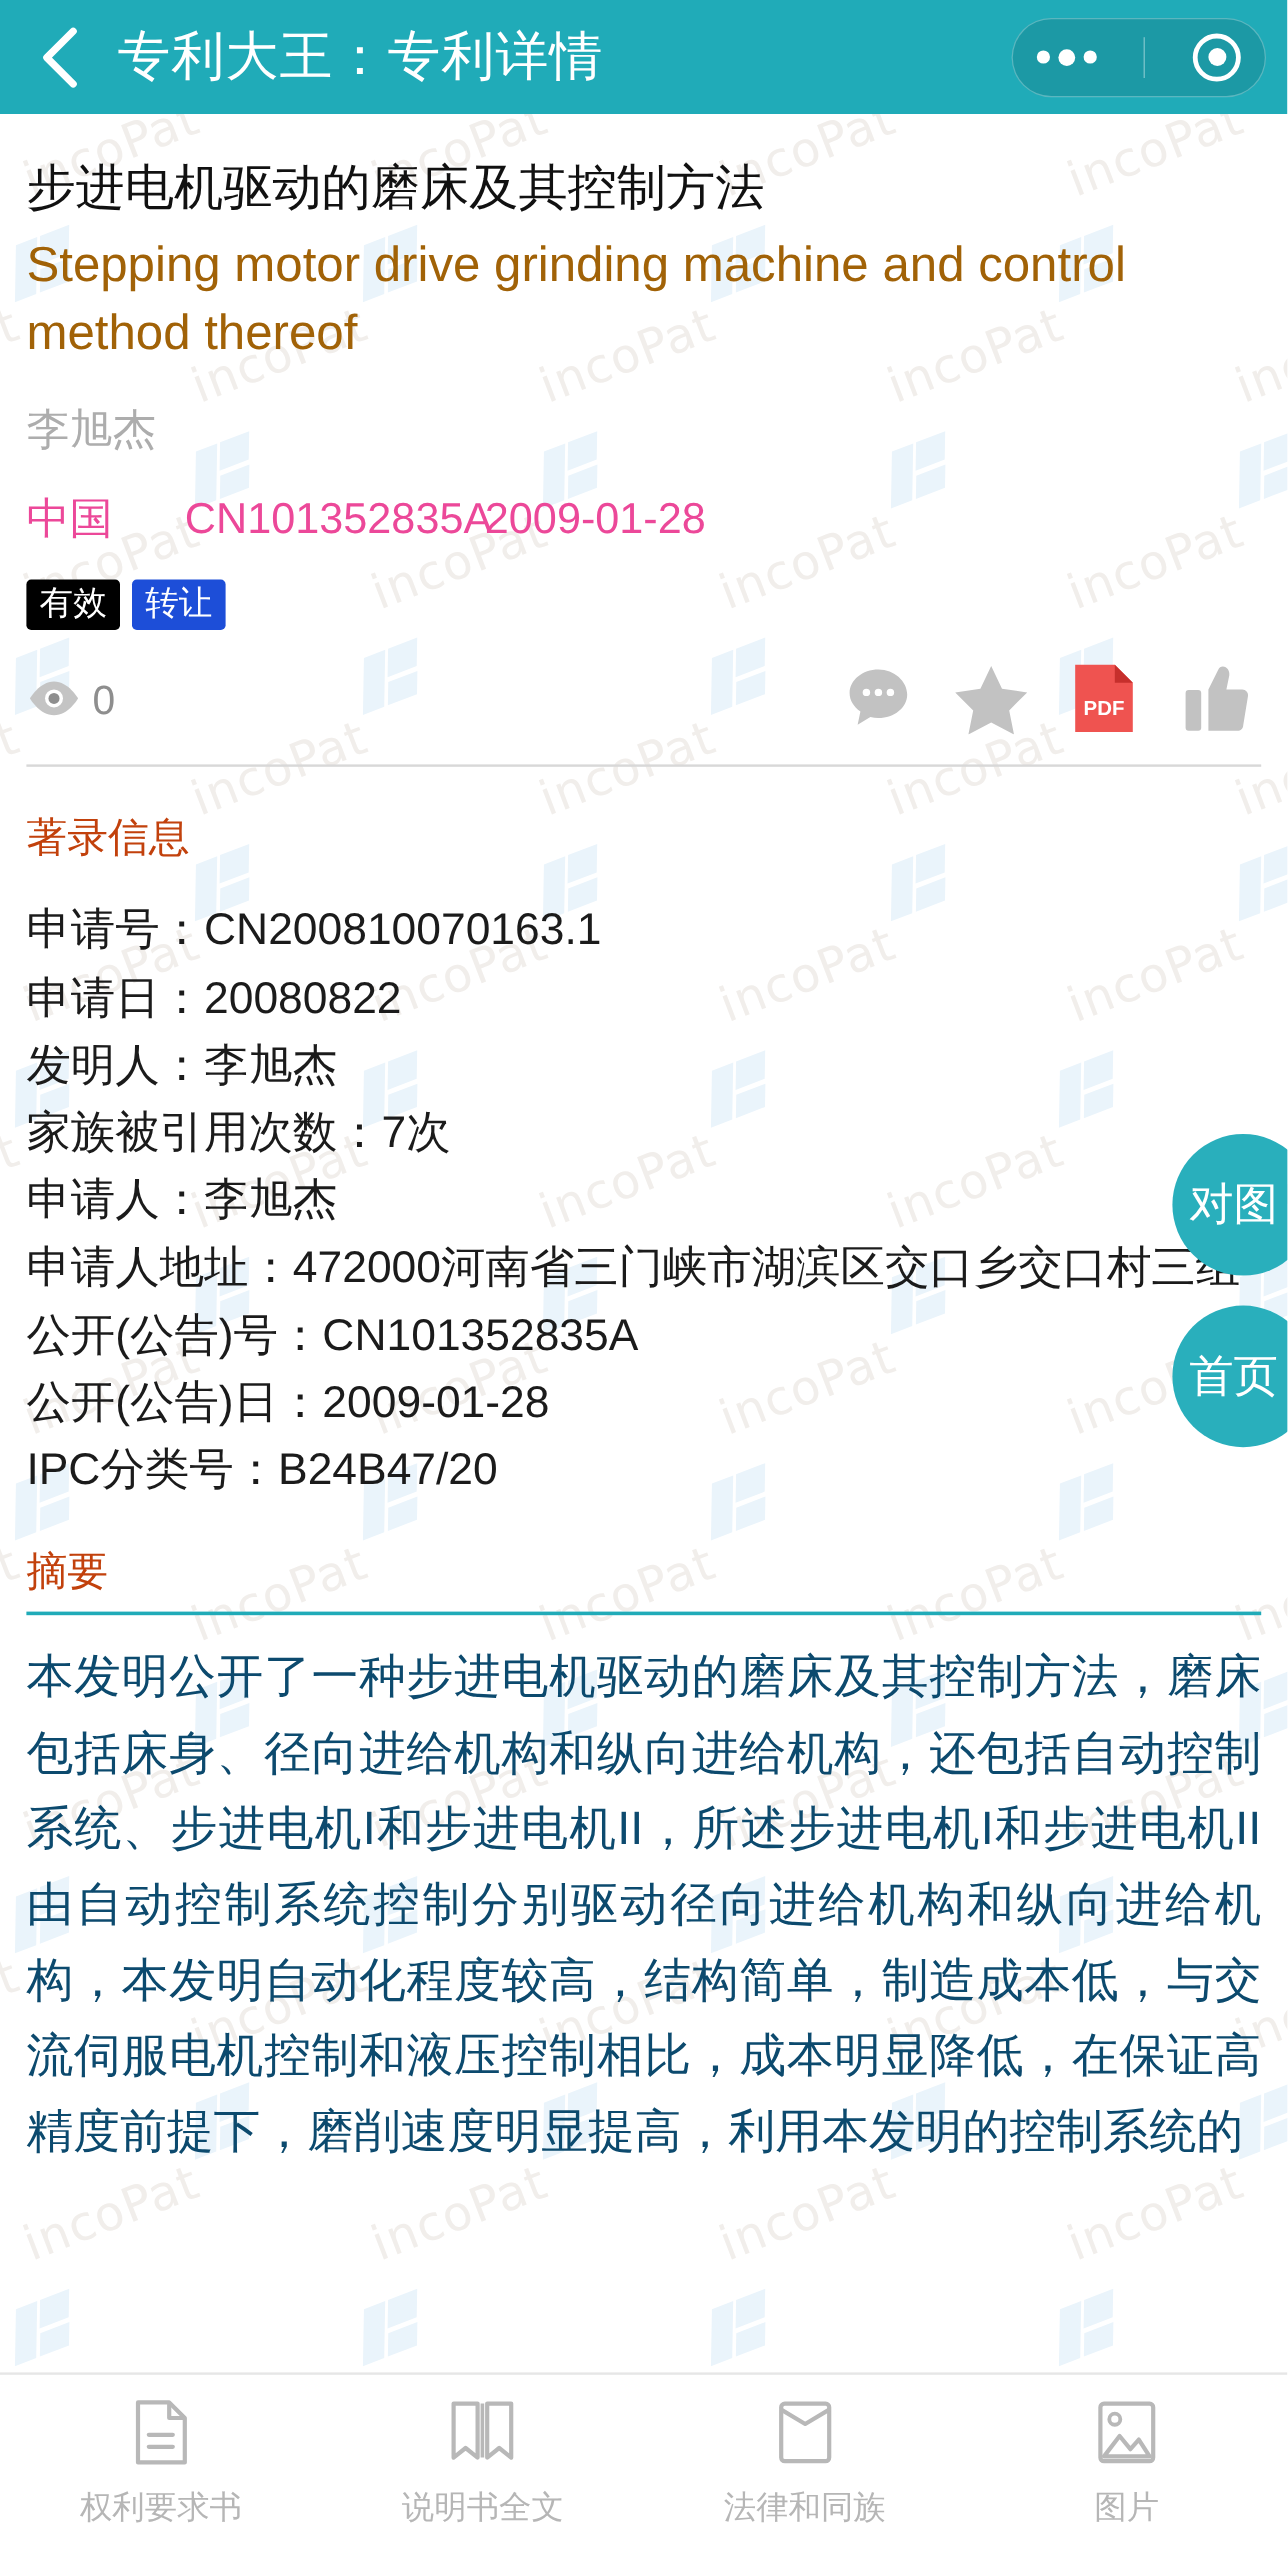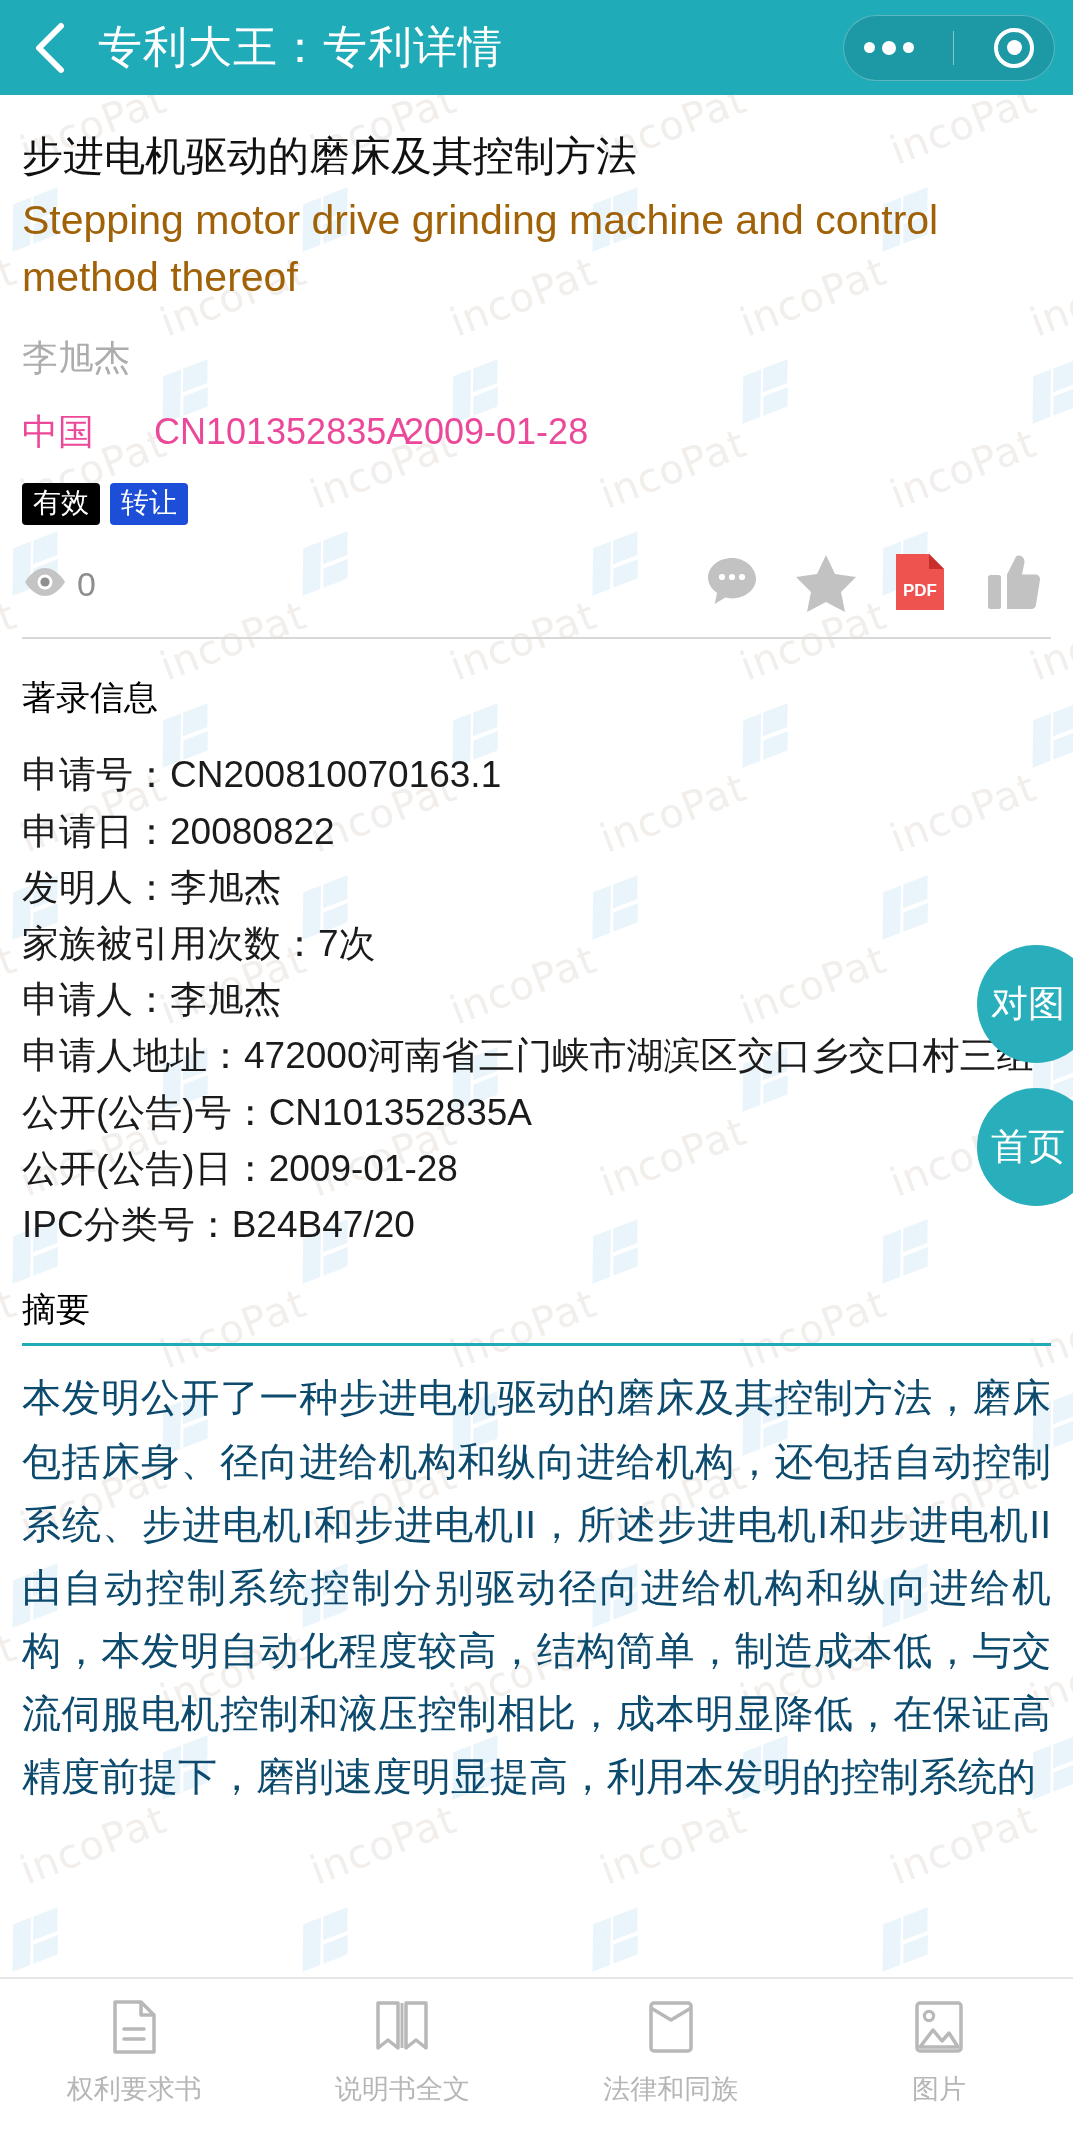--- a/index.html
+++ b/index.html
@@ -213,21 +213,21 @@
     cursor: pointer;
   }
   .divider {
     height: 2px;
     background: #d8d8d8;
     margin-top: 14px;
   }
 
   .section-head {
     font-size: 34px;
-    color: #000000;
+    color: #c2410c;
     margin-top: 36px;
   }
   .section-head.underlined {
     border-bottom: 3px solid #20abb8;
     padding-bottom: 10px;
     margin-top: 34px;
   }
 
   .biblio {
     margin-top: 26px;

